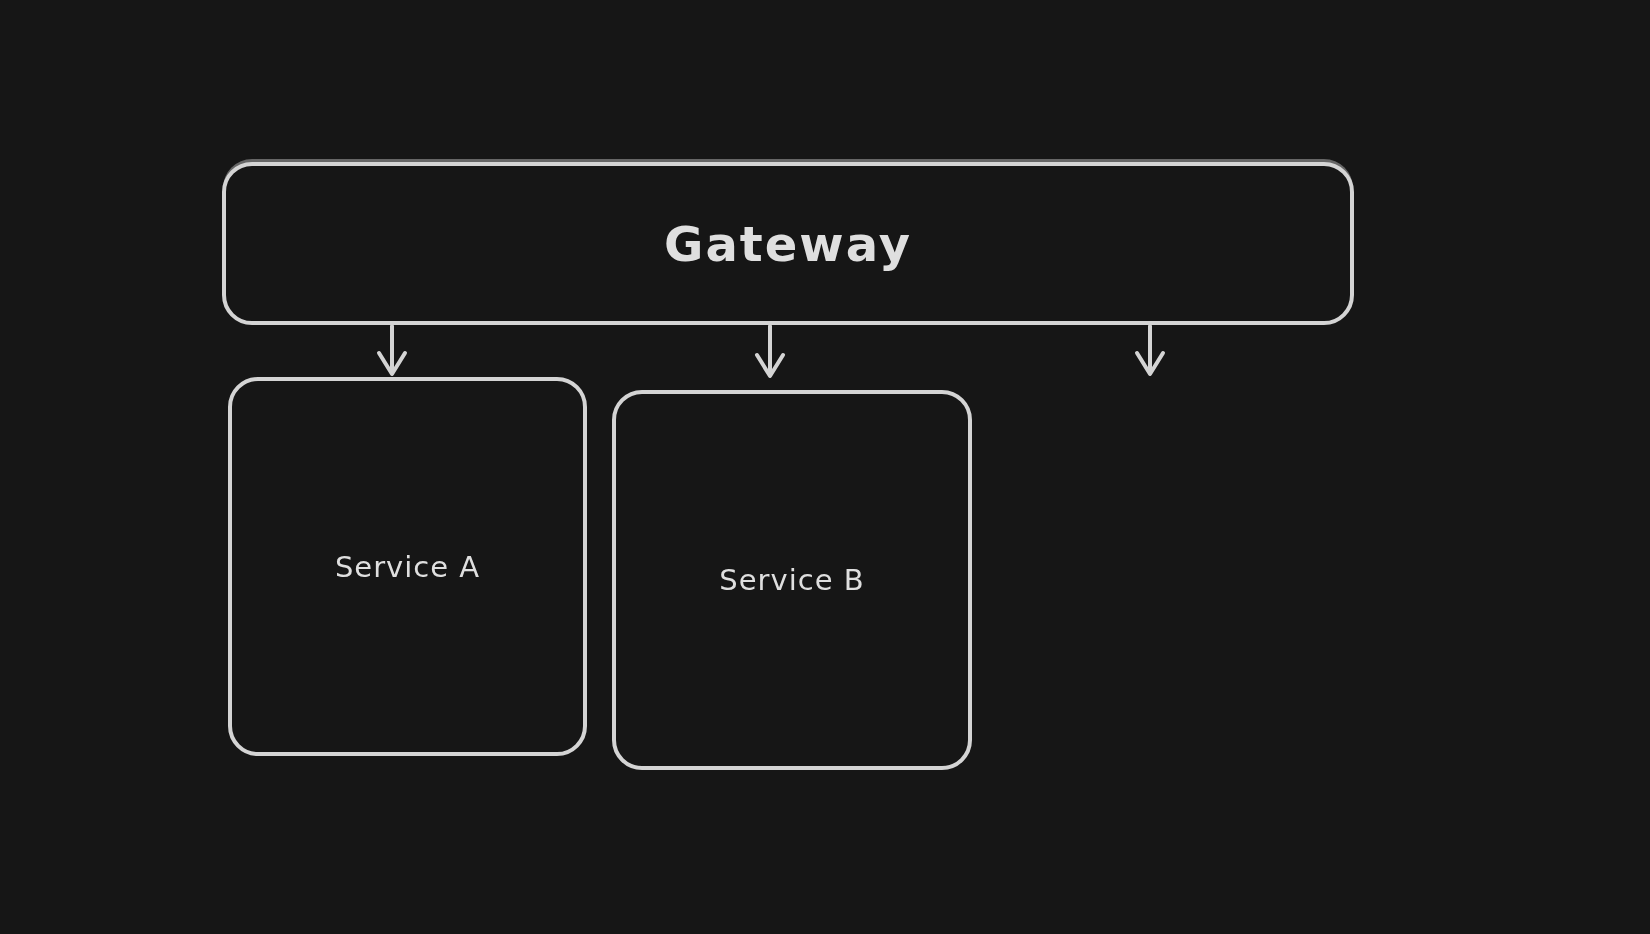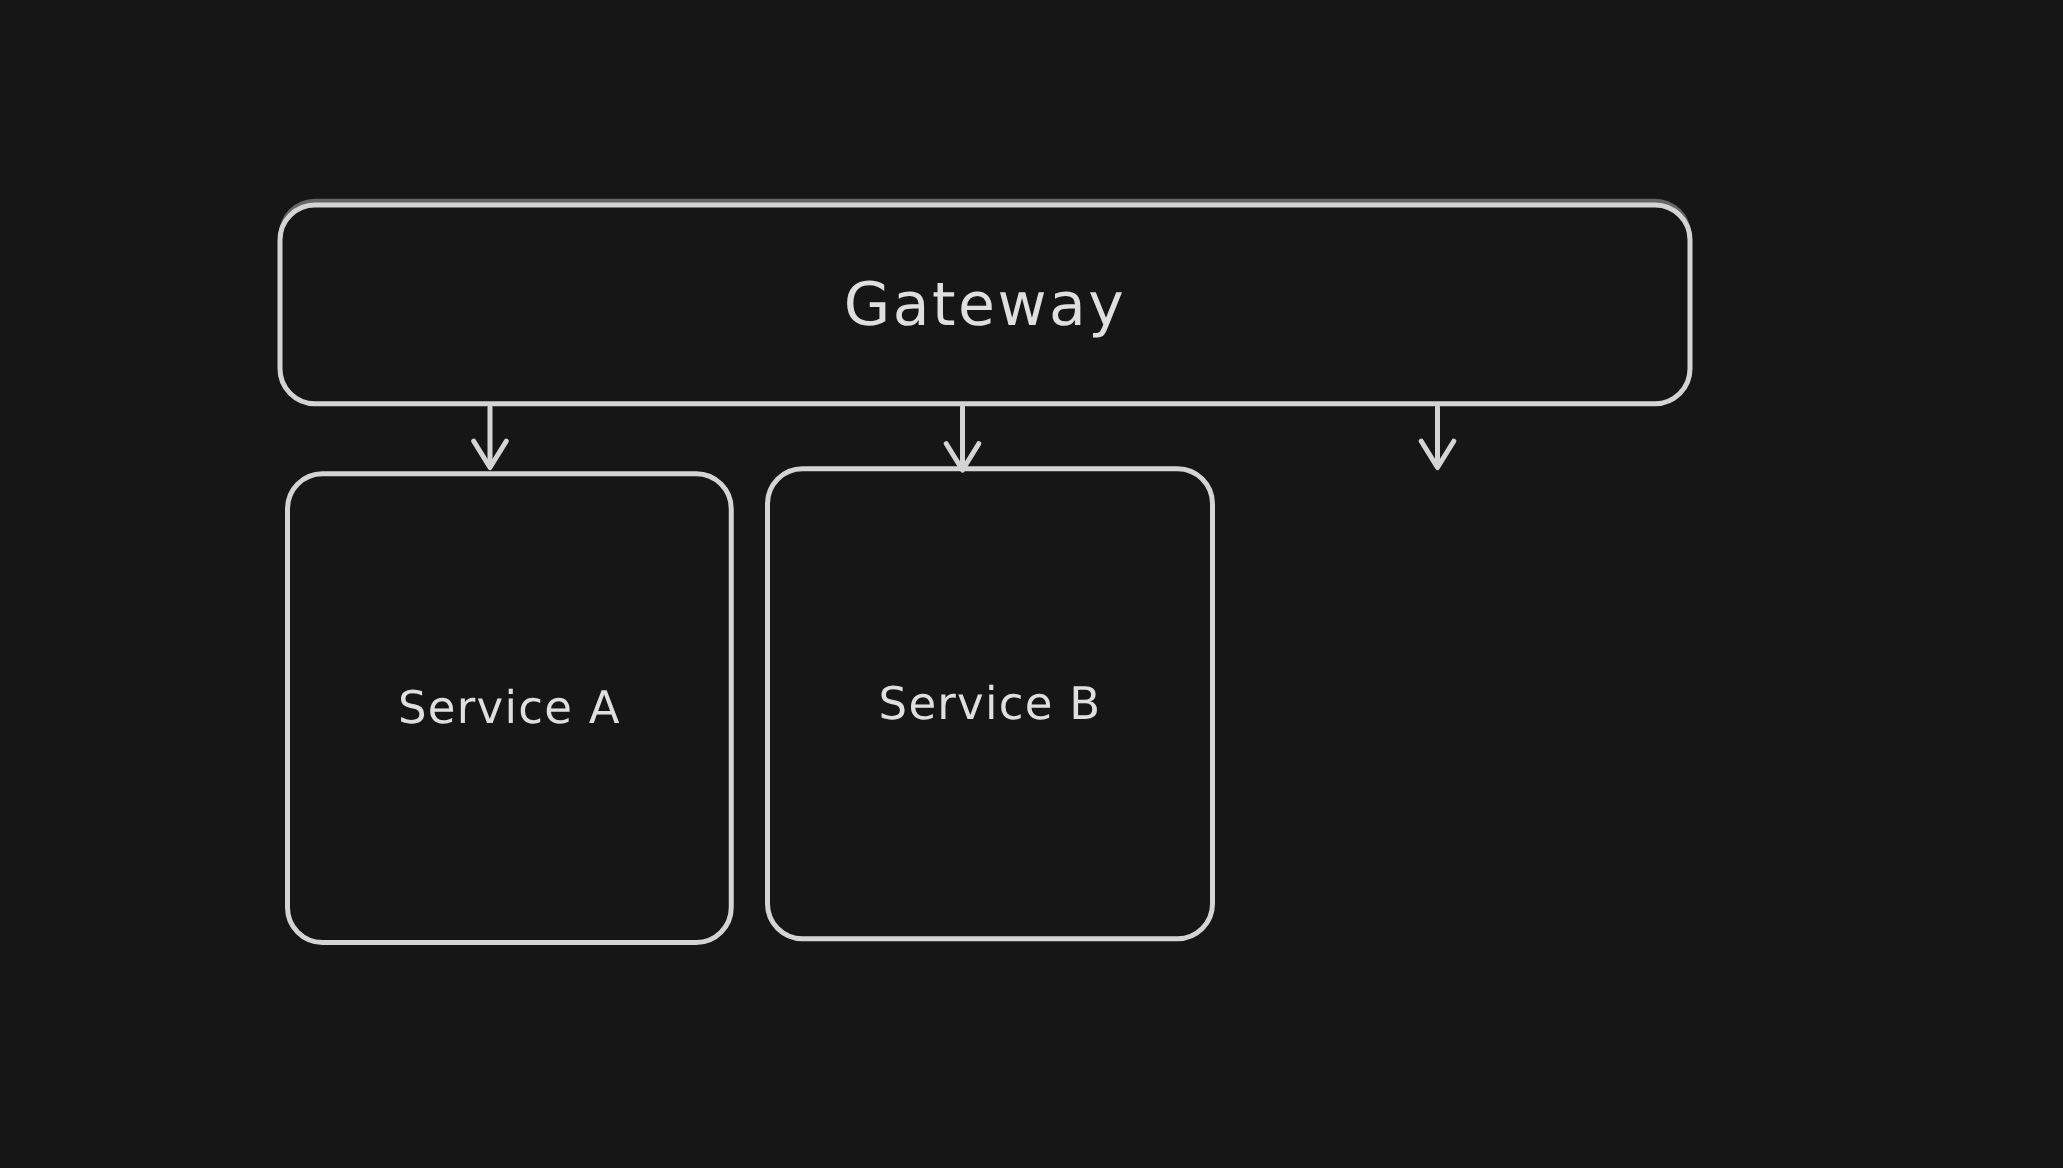--- a/index.html
+++ b/index.html
@@ -33,36 +33,36 @@
   .node-gateway {
     left: 222px;
     top: 162px;
     width: 1132px;
     height: 163px;
     
     box-shadow: 0 -4px 0 -1px rgba(200,200,200,0.45);
   }
   .node-gateway .label {
     font-size: 48px;
-    font-weight: normal;
+    font-weight: bold;
     letter-spacing: 2px;
   }
   .node-service .label {
-    font-size: 36px;
+    font-size: 29px;
     letter-spacing: 1px;
   }
   .node-service-a {
     left: 228px;
     top: 377px;
     width: 359px;
     height: 379px;
   }
   .node-service-b {
     left: 612px;
-    top: 373px;
+    top: 390px;
     width: 360px;
     height: 380px;
   }
   .node-service-c {
     left: 999px;
     top: 375px;
     width: 358px;
     height: 369px;
   }
   .edges-layer {

